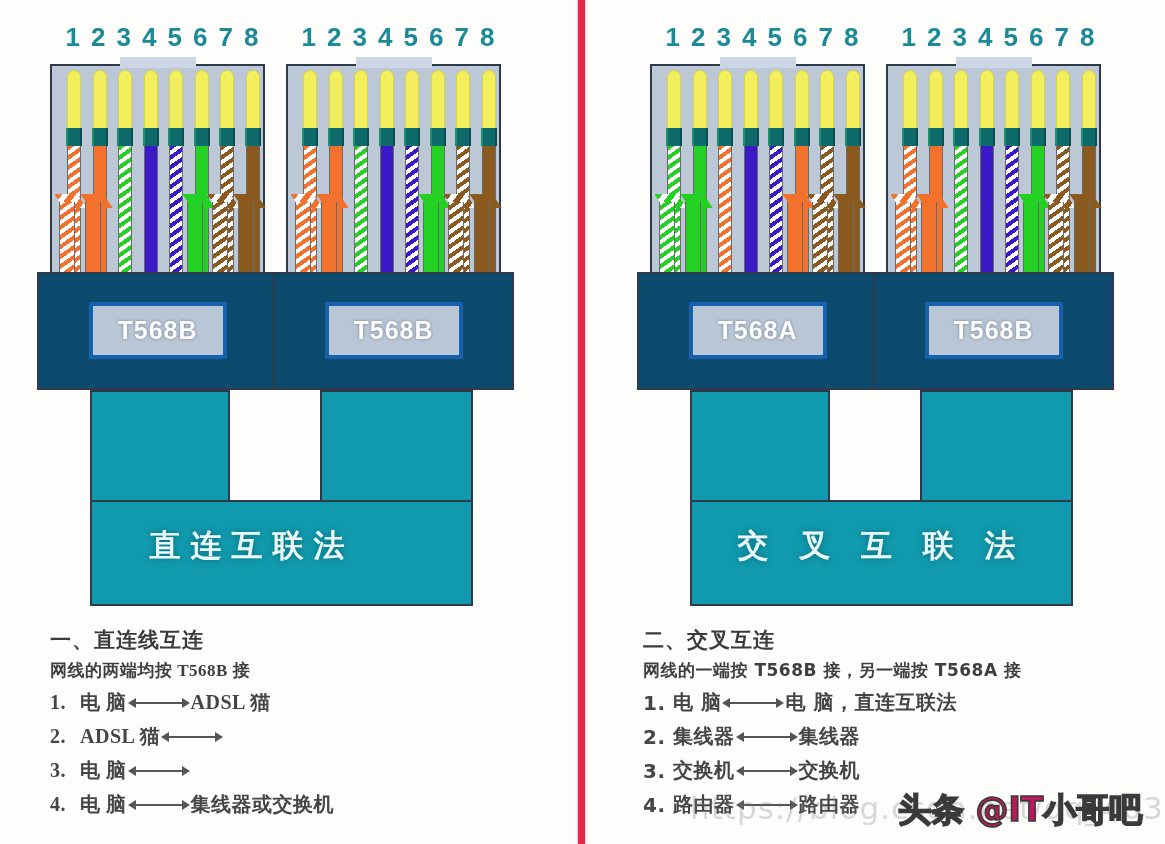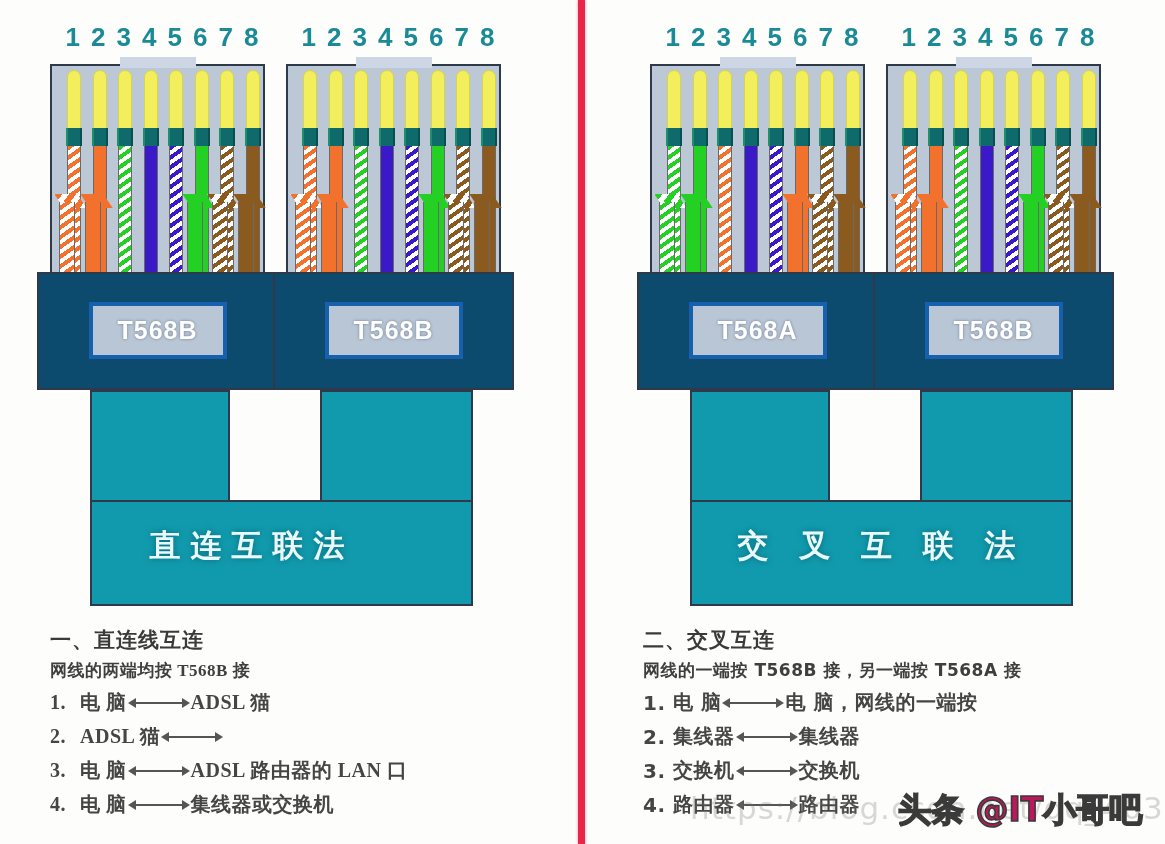--- a/index.html
+++ b/index.html
@@ -337,21 +337,20 @@
               <span class="ah r"></span>
             </span>
           </div>
           <div class="tb-item">
             <span class="tb-num">3.</span>
             <span>电    脑</span>
             <span class="arrow">
               <span class="ah l"></span>
               <span class="ah r"></span>
             </span>
-            <span>ADSL 路由器的 LAN 口</span>
           </div>
           <div class="tb-item">
             <span class="tb-num">4.</span>
             <span>电    脑</span>
             <span class="arrow">
               <span class="ah l"></span>
               <span class="ah r"></span>
             </span>
             <span>集线器或交换机</span>
           </div>
@@ -495,21 +494,21 @@
       <div class="tb-title">二、交叉互连</div>
       <div class="tb-sub">网线的一端按 T568B 接，另一端按 T568A 接</div>
       <div id="right-items">
           <div class="tb-item">
             <span class="tb-num">1.</span>
             <span>电    脑</span>
             <span class="arrow">
               <span class="ah l"></span>
               <span class="ah r"></span>
             </span>
-            <span>电    脑，网线的一端按</span>
+            <span>电    脑，直连互联法</span>
           </div>
           <div class="tb-item">
             <span class="tb-num">2.</span>
             <span>集线器</span>
             <span class="arrow">
               <span class="ah l"></span>
               <span class="ah r"></span>
             </span>
             <span>集线器</span>
           </div>

